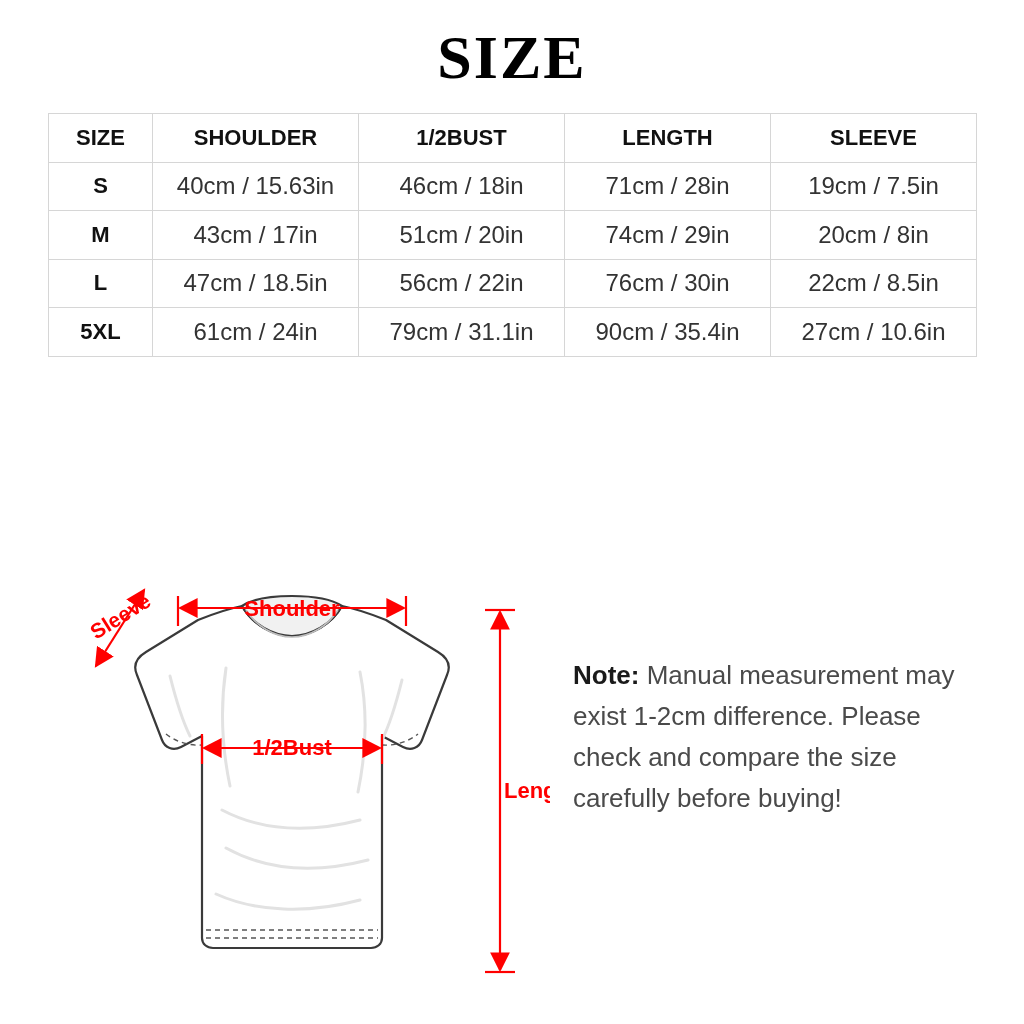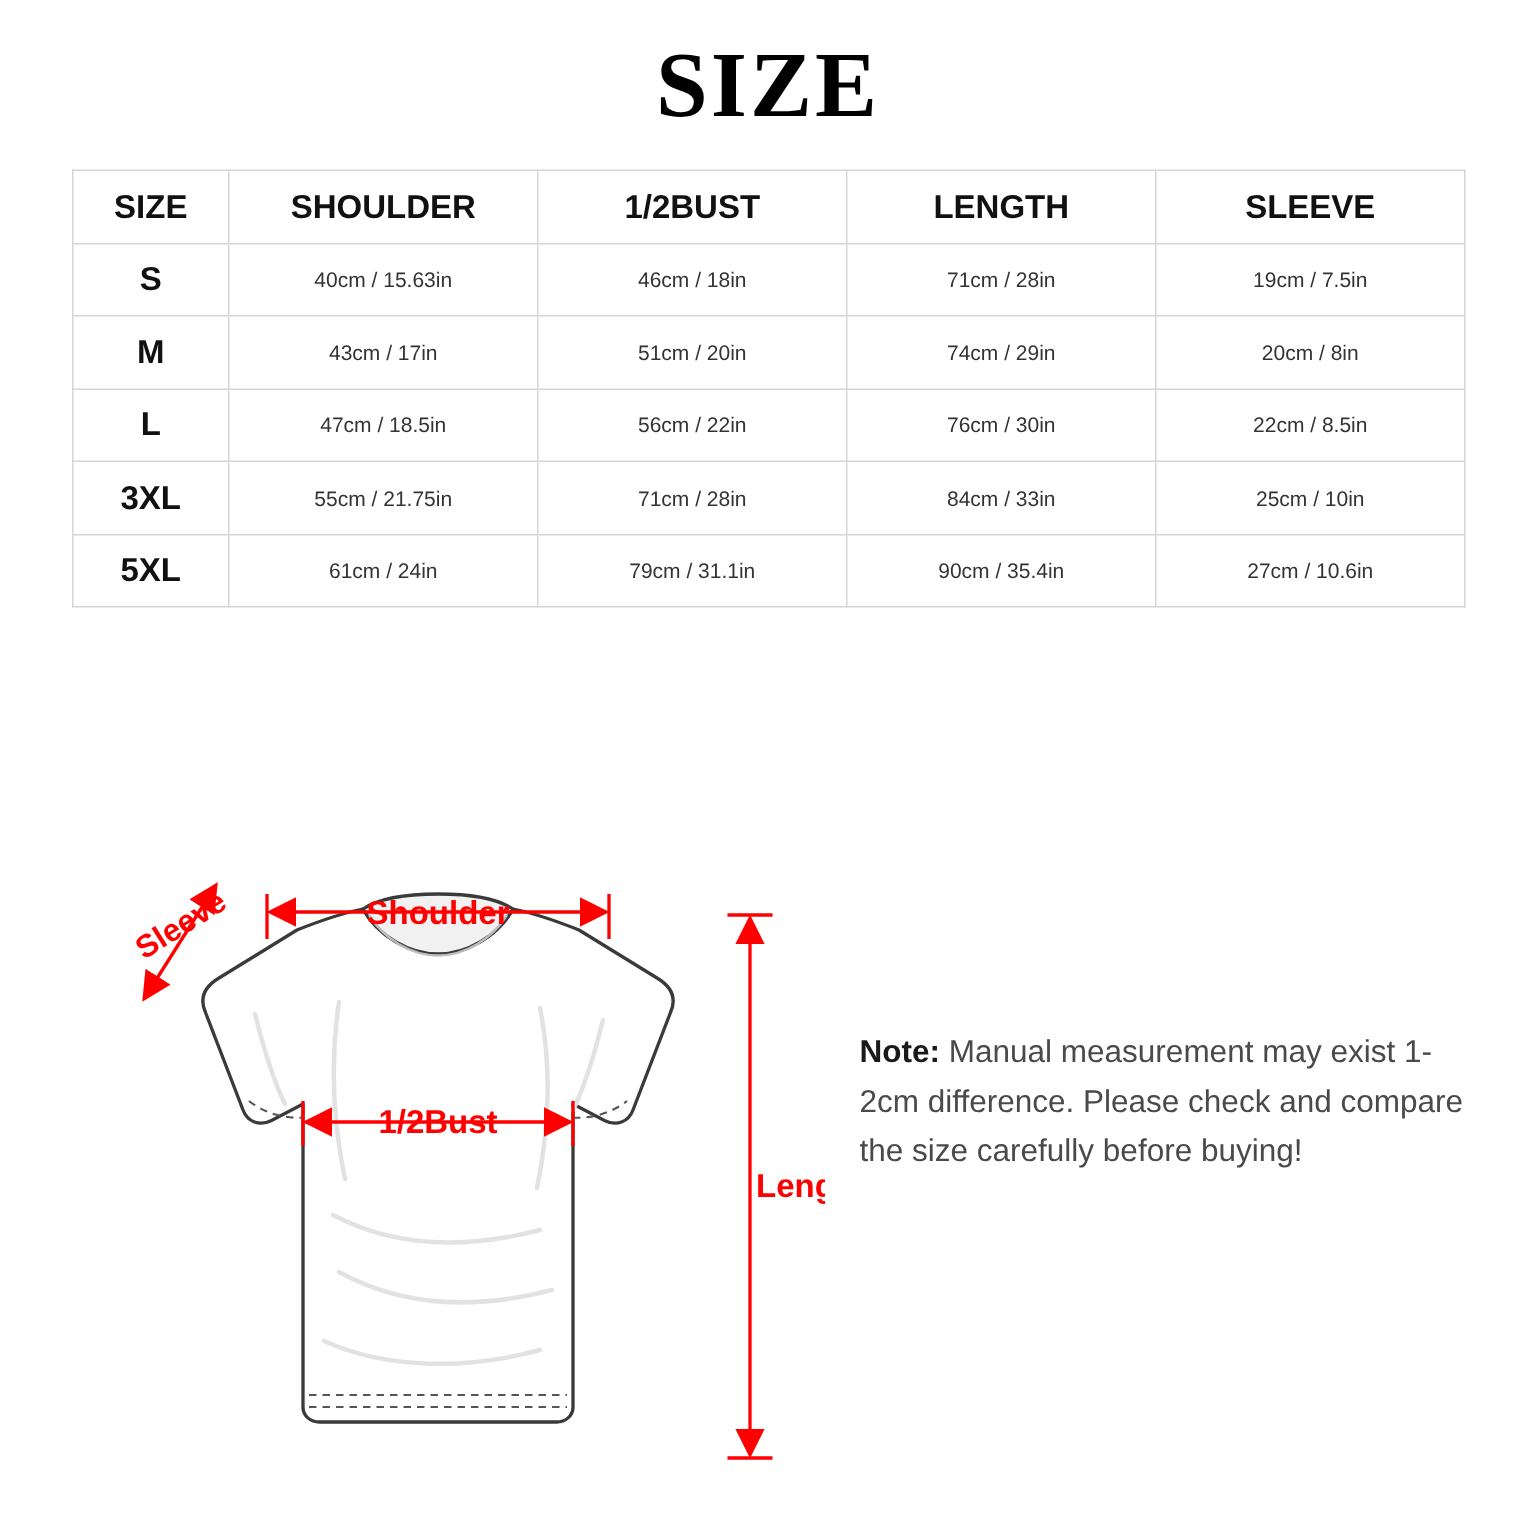--- a/index.html
+++ b/index.html
@@ -41,21 +41,21 @@
     border-collapse: collapse;
     width: 100%;
     table-layout: fixed;
   }
   table.size-table th,
   table.size-table td {
     border: 1px solid #d6d6d6;
     height: 45.5px;
     text-align: center;
     vertical-align: middle;
-    font-size: 14px;
+    font-size: 24px;
     color: #333;
     font-weight: 400;
   }
   table.size-table thead th {
     font-weight: 700;
     font-size: 22px;
     color: #111;
   }
   table.size-table tbody td.size-col {
     font-weight: 700;
@@ -74,24 +74,24 @@
     top: 548px;
     left: 30px;
     width: 520px;
     height: 470px;
   }
   .diagram svg { display: block; }
 
   
   .note {
     position: absolute;
-    top: 685px;
+    top: 655px;
     left: 573px;
     width: 420px;
-    font-size: 21px;
+    font-size: 26px;
     line-height: 1.58;
     color: #4a4a4a;
   }
   .note b {
     color: #1a1a1a;
     font-weight: 700;
   }
 </style>
 </head>
 <body>
@@ -130,27 +130,20 @@
         <td>51cm / 20in</td>
         <td>74cm / 29in</td>
         <td>20cm / 8in</td>
       </tr>
       <tr>
         <td class="size-col">L</td>
         <td>47cm / 18.5in</td>
         <td>56cm / 22in</td>
         <td>76cm / 30in</td>
         <td>22cm / 8.5in</td>
-      </tr>
-      <tr>
-        <td class="size-col">3XL</td>
-        <td>55cm / 21.75in</td>
-        <td>71cm / 28in</td>
-        <td>84cm / 33in</td>
-        <td>25cm / 10in</td>
       </tr>
       <tr>
         <td class="size-col">5XL</td>
         <td>61cm / 24in</td>
         <td>79cm / 31.1in</td>
         <td>90cm / 35.4in</td>
         <td>27cm / 10.6in</td>
       </tr>
     </tbody>
   </table>

